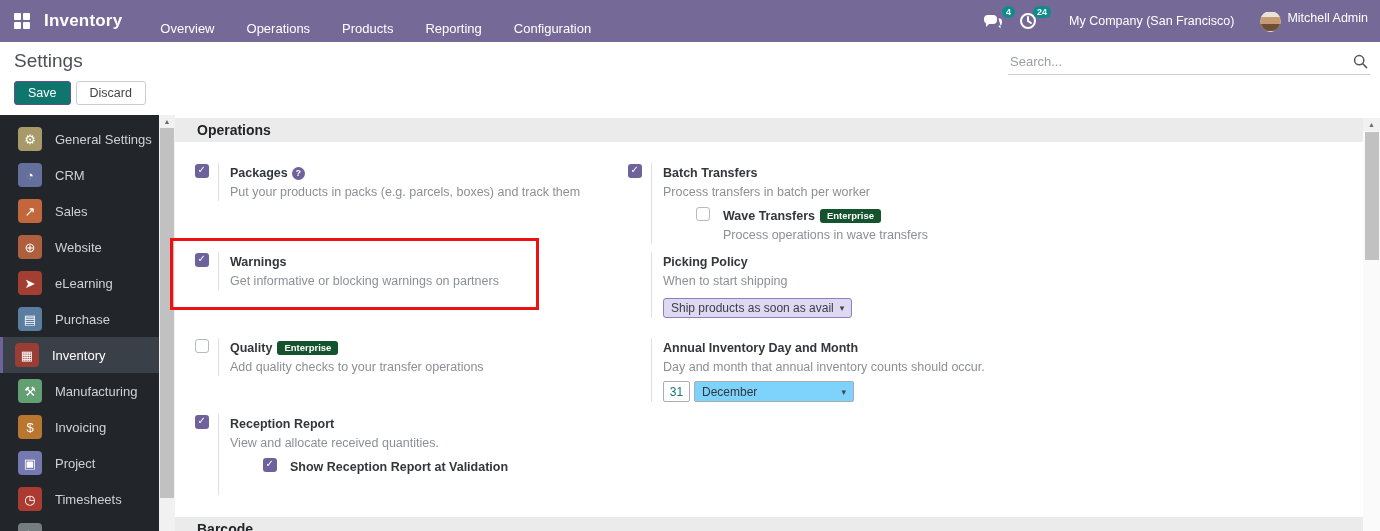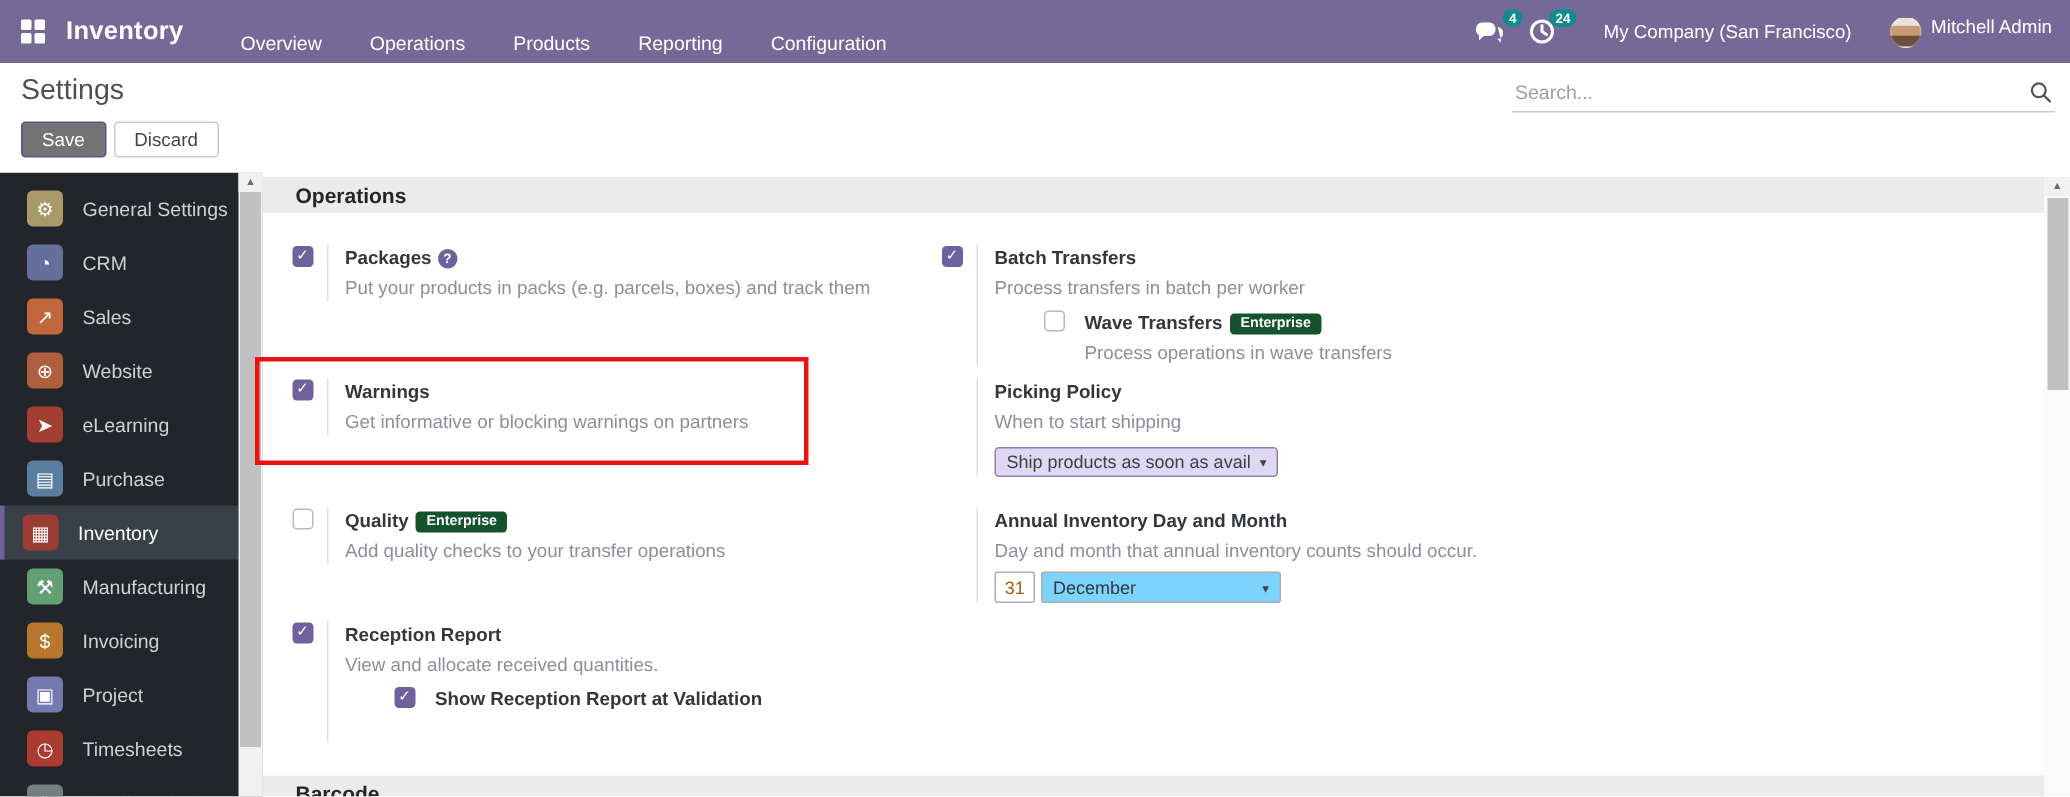--- a/index.html
+++ b/index.html
@@ -19,21 +19,21 @@
   .company { font-size:12.5px; margin-left:14px; cursor:pointer; }
   .user { display:flex; align-items:flex-start; gap:6px; margin-left:16px; cursor:pointer; }
   .avatar { width:21px; height:21px; border-radius:50%; background:linear-gradient(180deg,#e8e3da 0 28%,#c79b71 28% 62%,#6b4f38 62% 100%); border:1px solid #fff3; }
   .user-name { font-size:12.5px; }
 
   
   .control-panel { height:73px; position:relative; background:#fff; padding:8px 14px 0; }
   .page-title { font-size:19px; color:#4c5056; font-weight:normal; }
   .cp-buttons { margin-top:9px; display:flex; gap:5px; }
   .btn { font-size:12.5px; padding:4px 13px; border-radius:3px; cursor:pointer; border:1px solid transparent; }
-  .btn-primary { background:#737373; color:#fff; border-color:#62518c; }
+  .btn-primary { background:#0f766e; color:#fff; border-color:#62518c; }
   .btn-secondary { background:#fff; color:#444; border-color:#ccc; }
   .searchbox { position:absolute; top:8px; right:10px; width:362px; }
   .searchbox input { width:100%; border:none; border-bottom:1px solid #ccc; font-size:13px; padding:4px 24px 5px 2px; outline:none; color:#555; font-family:"Liberation Sans",sans-serif; }
   .searchbox input::placeholder { color:#9aa0a6; }
   .search-icon { position:absolute; right:2px; top:4px; cursor:pointer; }
 
   
   .body-row { display:flex; height:416px; }
 
   
@@ -63,21 +63,21 @@
   .cb.ghost { visibility:hidden; }
   .pane { border-left:1px solid #e0e0e0; margin-left:9px; padding-left:11px; min-height:38px; }
   .lbl { font-size:12.5px; font-weight:bold; color:#33373c; cursor:pointer; }
   .desc { font-size:12.5px; color:#8b9097; margin-top:4px; }
   .help { display:inline-block; width:13px; height:13px; border-radius:50%; background:#6e619c; color:#fff; font-size:9px; font-weight:bold; text-align:center; line-height:13px; margin-left:4px; vertical-align:1px; cursor:pointer; }
   .ent-badge { display:inline-block; background:#14532d; color:#fff; font-size:9.5px; font-weight:bold; padding:1.5px 7px; border-radius:3px; margin-left:5px; vertical-align:1px; }
   .nested { margin-left:33px; margin-top:7px; }
 
   .policy-select { display:inline-flex; align-items:center; gap:6px; background:#ded8f2; border:1px solid #8d7fc0; border-radius:3px; font-size:12px; color:#3a3f45; padding:2px 7px; margin-top:10px; cursor:pointer; }
   .inline-controls { display:flex; gap:4px; margin-top:7px; }
-  .day-input { width:27px; height:21px; border:1px solid #a9adb2; border-radius:2px; font-size:12px; color:#a16207; text-align:center; font-family:"Liberation Sans",sans-serif; }
+  .day-input { width:27px; height:21px; border:1px solid #a9adb2; border-radius:2px; font-size:12px; color:#0f766e; text-align:center; font-family:"Liberation Sans",sans-serif; }
   .month-select { width:160px; height:21px; border:1px solid #a9adb2; border-radius:2px; background:#7dd3fc; font-size:12px; color:#33373c; display:flex; align-items:center; justify-content:space-between; padding:0 7px; cursor:pointer; }
   .chev { font-size:9px; color:#444; }
 
   .main-scroll { position:absolute; right:0; top:3px; bottom:0; width:17px; background:#fafafa; }
   .main-scroll .sb-arrow { height:13px; color:#6a6a6a; font-size:7px; text-align:center; line-height:13px; background:#f1f1f1; cursor:pointer; }
   .main-scroll .sb-thumb { position:absolute; top:14px; left:1.5px; width:14px; height:128px; background:#c1c1c1; cursor:pointer; }
 
   
   .annotation { position:absolute; left:170px; top:238px; width:369px; height:72px; border:3px solid #ec1212; z-index:50; pointer-events:none; }
 </style>

